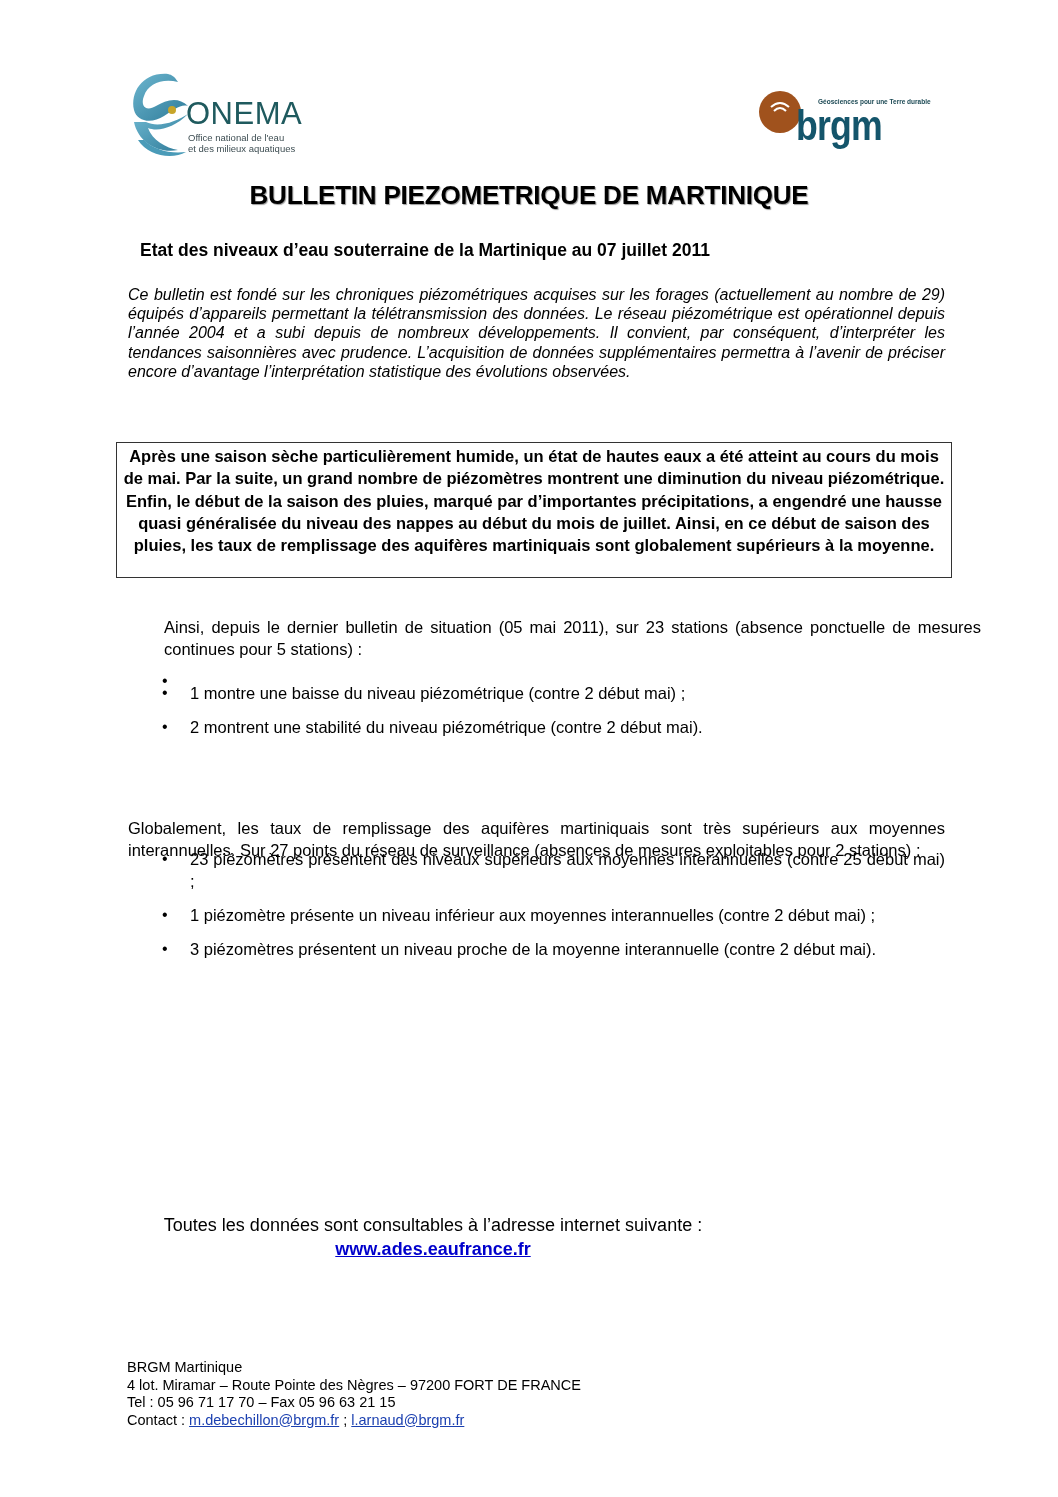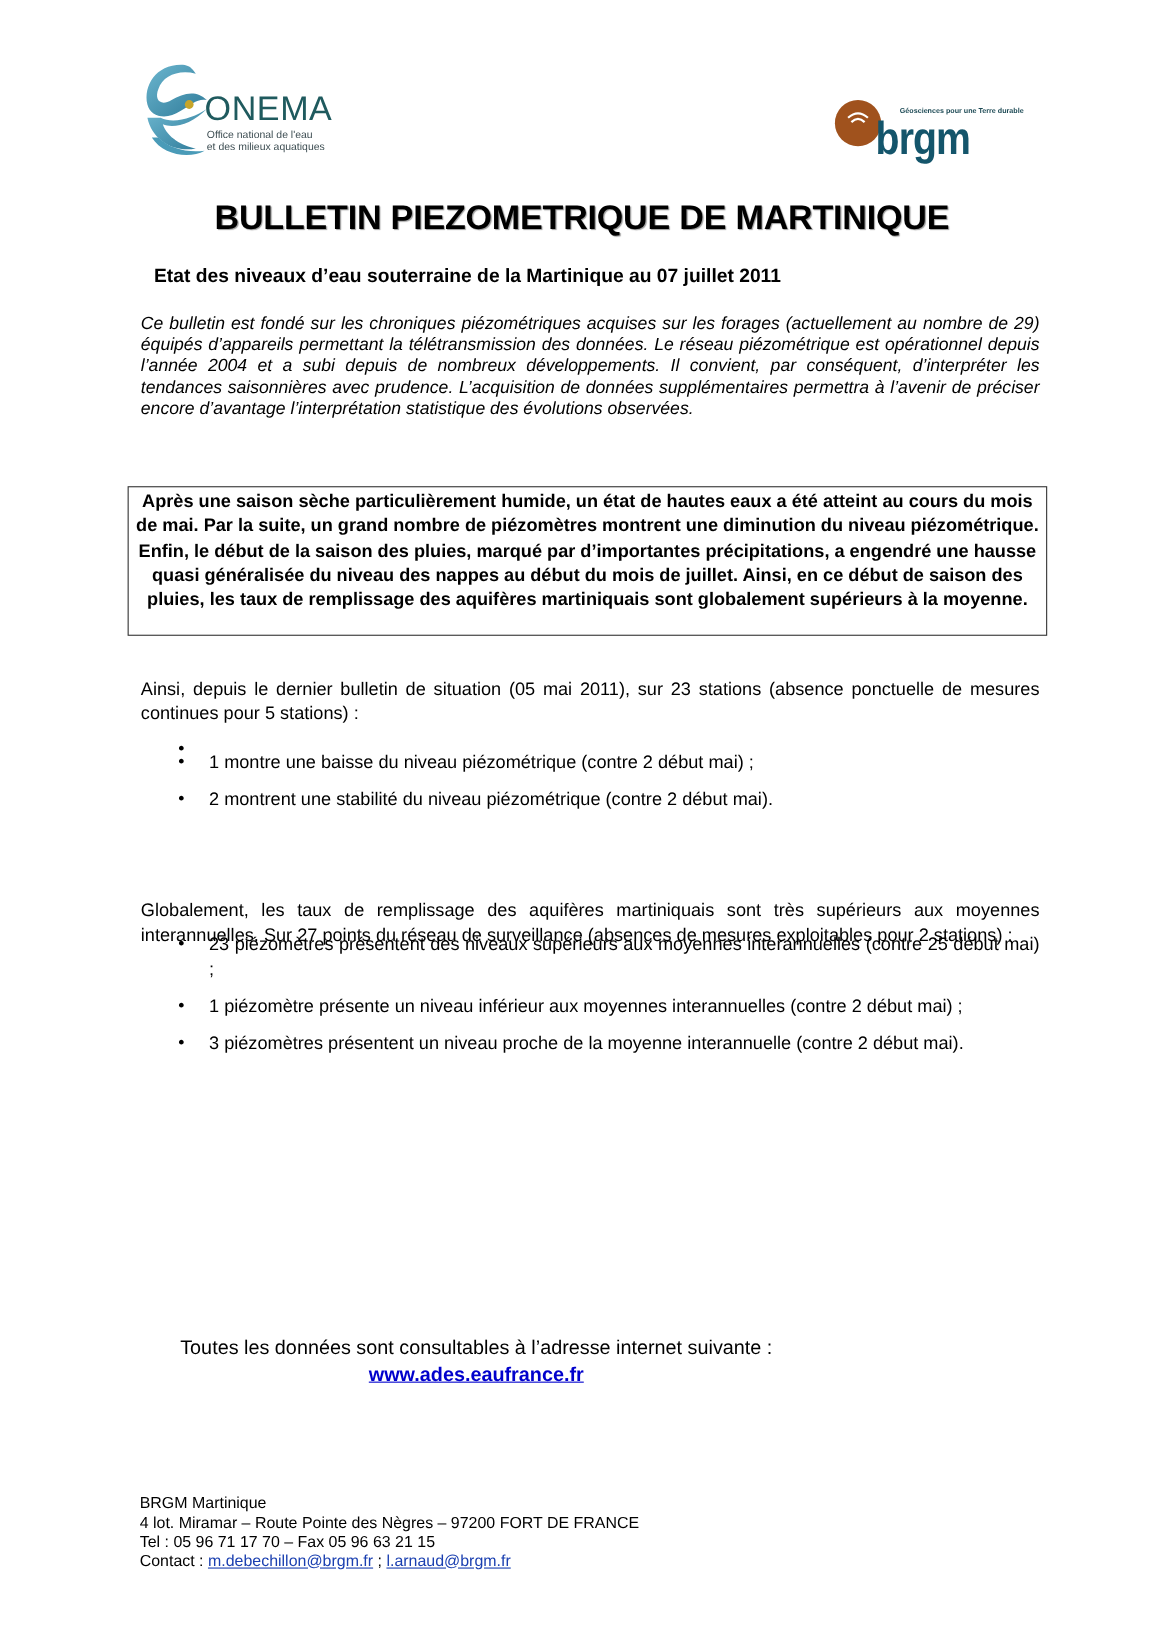--- a/index.html
+++ b/index.html
@@ -3,21 +3,21 @@
   <meta charset="utf-8">
   <style>
     html, body { margin: 0; padding: 0; background: #ffffff; }
     body {
       width: 1058px; height: 1497px; position: relative; overflow: hidden;
       font-family: "Liberation Sans", sans-serif; color: #000;
     }
     .abs { position: absolute; }
 
     
-    .onema-logo { left: 128px; top: 51px; width: 200px; height: 96px; }
+    .onema-logo { left: 128px; top: 66px; width: 200px; height: 96px; }
     .onema-word {
       position: absolute; left: 58px; top: 30px;
       font-family: "Liberation Sans", sans-serif; font-size: 31px; font-weight: normal;
       color: #1f5a5e; letter-spacing: 0.5px;
     }
     .onema-sub {
       position: absolute; left: 60px; top: 66px; font-size: 9.5px; line-height: 11px; color: #3d4d52;
     }
 
     
@@ -27,21 +27,21 @@
       font-family: "Liberation Sans", sans-serif; font-weight: bold; font-size: 42px;
       color: #14556b; letter-spacing: -1px; transform: scaleX(0.85); transform-origin: left top;
     }
     .brgm-tag {
       position: absolute; left: 62px; top: 8px; font-size: 6.5px; font-weight: bold;
       color: #1d4a55; white-space: nowrap;
     }
 
     .title {
       left: 0; width: 1058px; top: 180px; text-align: center;
-      font-size: 31px; font-weight: bold; letter-spacing: -0.2px;
+      font-size: 26px; font-weight: bold; letter-spacing: -0.2px;
       text-shadow: 1px 1px 1px #9a9a9a;
     }
     .subtitle {
       left: 0; width: 850px; top: 240px; text-align: center;
       font-size: 17.5px; font-weight: bold;
     }
     .intro {
       left: 128px; width: 817px; top: 285px;
       font-size: 16px; font-style: italic; line-height: 19.2px; text-align: justify;
     }
@@ -104,21 +104,21 @@
   <span class="brgm-word">brgm</span>
 </div>
 
 <div class="abs title">BULLETIN PIEZOMETRIQUE DE MARTINIQUE</div>
 <div class="abs subtitle">Etat des niveaux d’eau souterraine de la Martinique au 07 juillet 2011</div>
 
 <div class="abs intro">Ce bulletin est fondé sur les chroniques piézométriques acquises sur les forages (actuellement au nombre de 29) équipés d’appareils permettant la télétransmission des données. Le réseau piézométrique est opérationnel depuis l’année 2004 et a subi depuis de nombreux développements. Il convient, par conséquent, d’interpréter les tendances saisonnières avec prudence. L’acquisition de données supplémentaires permettra à l’avenir de préciser encore d’avantage l’interprétation statistique des évolutions observées.</div>
 
 <div class="abs summary-box">Après une saison sèche particulièrement humide, un état de hautes eaux a été atteint au cours du mois de mai. Par la suite, un grand nombre de piézomètres montrent une diminution du niveau piézométrique. Enfin, le début de la saison des pluies, marqué par d’importantes précipitations, a engendré une hausse quasi généralisée du niveau des nappes au début du mois de juillet. Ainsi, en ce début de saison des pluies, les taux de remplissage des aquifères martiniquais sont globalement supérieurs à la moyenne.</div>
 
-<div class="abs para" style="top:616px;">Ainsi, depuis le dernier bulletin de situation (05 mai 2011), sur 23 stations (absence ponctuelle de mesures continues pour 5 stations) :</div>
+<div class="abs para" style="top:616px;margin-left:36px;">Ainsi, depuis le dernier bulletin de situation (05 mai 2011), sur 23 stations (absence ponctuelle de mesures continues pour 5 stations) :</div>
 <ul class="abs bullets" style="top:670px;">
   <li style="margin-bottom:12px;">
     <span class="dot">•</span>
   </li>
   <li style="margin-bottom:12px;">
     <span class="dot">•</span>
     <span>1 montre une baisse du niveau piézométrique (contre 2 début mai) ;</span>
   </li>
   <li>
     <span class="dot">•</span>

